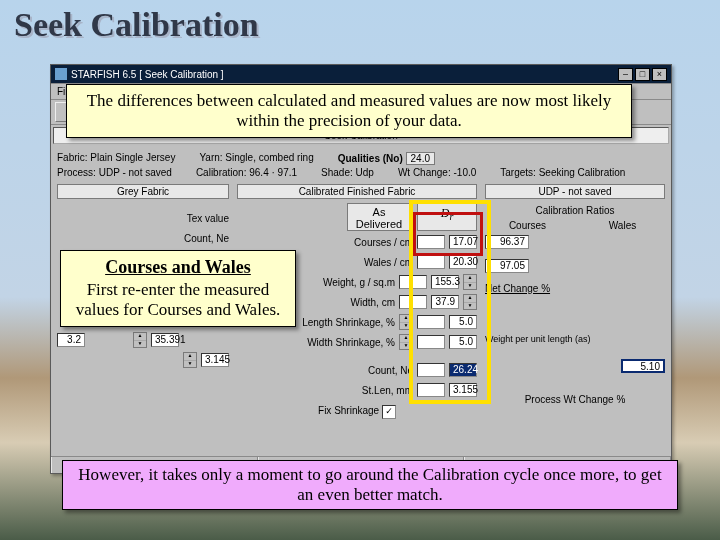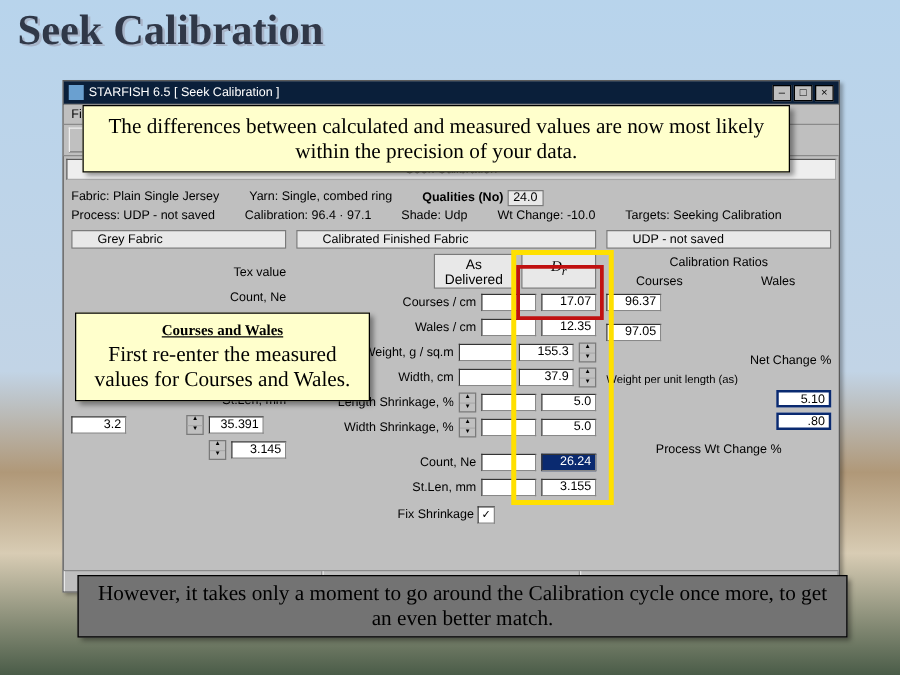--- a/index.html
+++ b/index.html
@@ -48,30 +48,30 @@
   }
   .doc-title-bar {
     background:#eee; font-size:10px; padding:2px 6px; border:1px inset #aaa; margin:2px;
     text-align:center;
   }
   .content { position:relative; padding:4px 6px; font-size:10px; color:#000; }
   .row { display:flex; gap:24px; margin:2px 0; font-size:10px;}
   .chip { display:inline-block; padding:0 4px; background:#e8e8e8; border:1px solid #7a7a7a; font-size:10px;}
   .group-header {
     background:#e8e8e8; border:1px solid #7a7a7a; font-size:10px; padding:1px 20px;
-    text-align:left;
+    text-align:center;
   }
   .columns { display:flex; gap:8px; margin-top:6px; }
   .col-left { flex:0 0 172px; }
   .col-mid  { flex:0 0 240px; position:relative;}
   .col-right{ flex:1 1 auto; }
   .field-row { display:flex; align-items:center; gap:4px; height:18px; margin:2px 0; font-size:10px;}
   .field-label { flex:1 1 auto; text-align:right; white-space:nowrap; overflow:hidden;}
   .field-input {
-    width:44px; height:14px; border:1px inset #888; background:#fff; font-size:10px; text-align:right; padding:0 3px;
+    width:28px; height:14px; border:1px inset #888; background:#fff; font-size:10px; text-align:right; padding:0 3px;
     box-sizing:border-box;
   }
   .spin {
     width:12px; height:14px; display:flex; flex-direction:column;
     border:1px solid #7a7a7a; background:#c0c0c0;
   }
   .spin div { flex:1; font-size:5px; line-height:5px; text-align:center; border-bottom:1px solid #aaa;}
   .spin div:last-child{border-bottom:none;}
   .sub-head {
     font-size:11px; text-align:center; border-bottom:1px solid #000; padding:2px 0 0;
@@ -82,40 +82,40 @@
   }
   .red-box {
     position:absolute; border:3px solid #c01010;
   }
   .callout {
     position:absolute; background:#ffffcc; border:1px solid #000;
     box-shadow: 3px 3px 4px rgba(0,0,0,0.4);
     padding:6px 12px; font-size:17px; text-align:center;
     font-family:"Times New Roman", serif;
   }
-  .callout .hd { font-weight:bold; text-decoration:underline; font-size:12px; margin-bottom:2px;}
+  .callout .hd { font-weight:bold; text-decoration:underline; font-size:18px; margin-bottom:2px;}
   .callout-top {
     left:66px; top:84px; width:540px;
   }
   .callout-left {
     left:60px; top:250px; width:210px;
   }
   .callout-bottom {
     position:absolute; left:62px; top:460px; width:594px;
-    background:#737373; border:1px solid #000;
+    background:#f0abfc; border:1px solid #000;
     padding:4px 10px; font-size:17px; text-align:center;
     font-family:"Times New Roman", serif;
     box-shadow: 3px 3px 4px rgba(0,0,0,0.4);
   }
   .ratios-row { display:flex; gap:10px; margin:4px 0; font-size:10px;}
   .ratios-row .lab { flex:1; text-align:center;}
   .ratios-val { display:flex; gap:10px;flex-direction:column; }
   .ratios-val .field-input { width:44px;}
   .net-cell { display:flex; gap:6px; align-items:center; margin:4px 0;}
-  .net-cell .lab { flex:1 1 auto; font-size:9px; white-space:nowrap; overflow:hidden;}
+  .net-cell .lab { flex:1 1 auto; font-size:9px; white-space:nowrap; overflow:hidden;margin-top:36px;}
   .net-cell .field-input { width:44px; border:2px solid #0a2a70;}
   .fix-row { text-align:center; font-size:10px; margin-top:6px;}
   .checkbox { display:inline-block; width:12px; height:12px; border:1px inset #888; background:#fff; font-size:9px; line-height:10px; text-align:center;}
   .bottom-status {
     position:absolute; left:0; right:0; bottom:0; height:16px;
     border-top:1px solid #8a8a8a; background:#bfbfbf;
     display:flex; font-size:10px;
   }
   .bottom-status .seg { flex:1; border-right:1px solid #8a8a8a; border-left:1px solid #e8e8e8; text-align:center; line-height:16px;}
   .mid-del-col { width:62px; }
@@ -231,21 +231,21 @@
         </div>
 
         <div class="field-row">
           <span class="field-label">Courses / cm</span>
           <span class="field-input"></span>
           <span class="field-input">17.07</span>
         </div>
         <div class="field-row">
           <span class="field-label">Wales / cm</span>
           <span class="field-input"></span>
-          <span class="field-input">12.35</span>
+          <span class="field-input">20.30</span>
         </div>
         <div class="field-row">
           <span class="field-label">Weight, g / sq.m</span>
           <span class="field-input"></span>
           <span class="field-input">155.3</span>
           <div class="spin">
               <div>▲</div>
               <div>▼</div>
             </div>
         </div>
@@ -303,31 +303,27 @@
         <div style="text-align:center; font-size:10px; margin-top:6px;">Calibration Ratios</div>
         <div class="ratios-row">
           <span class="lab">Courses</span>
           <span class="lab">Wales</span>
         </div>
         <div class="ratios-val" style="justify-content:center;">
           <span class="field-input">96.37</span>
           <span class="field-input">97.05</span>
         </div>
 
-        <div style="text-align:right; font-size:10px; margin-top:10px;">Net Change %</div>
+        <div style="text-align:left; font-size:10px; margin-top:10px;text-decoration:underline;">Net Change %</div>
         <div class="net-cell">
           <span class="lab">Weight per unit length (as)</span>
         </div>
         <div class="net-cell">
           <span class="lab"></span>
           <span class="field-input">5.10</span>
-        </div>
-        <div class="net-cell">
-          <span class="lab"></span>
-          <span class="field-input">.80</span>
         </div>
 
         <div style="text-align:center; font-size:10px; margin-top:10px;">Process Wt Change %</div>
       </div>
 
     </div>
   </div>
 
   <div class="bottom-status">
     <div class="seg">C</div>

